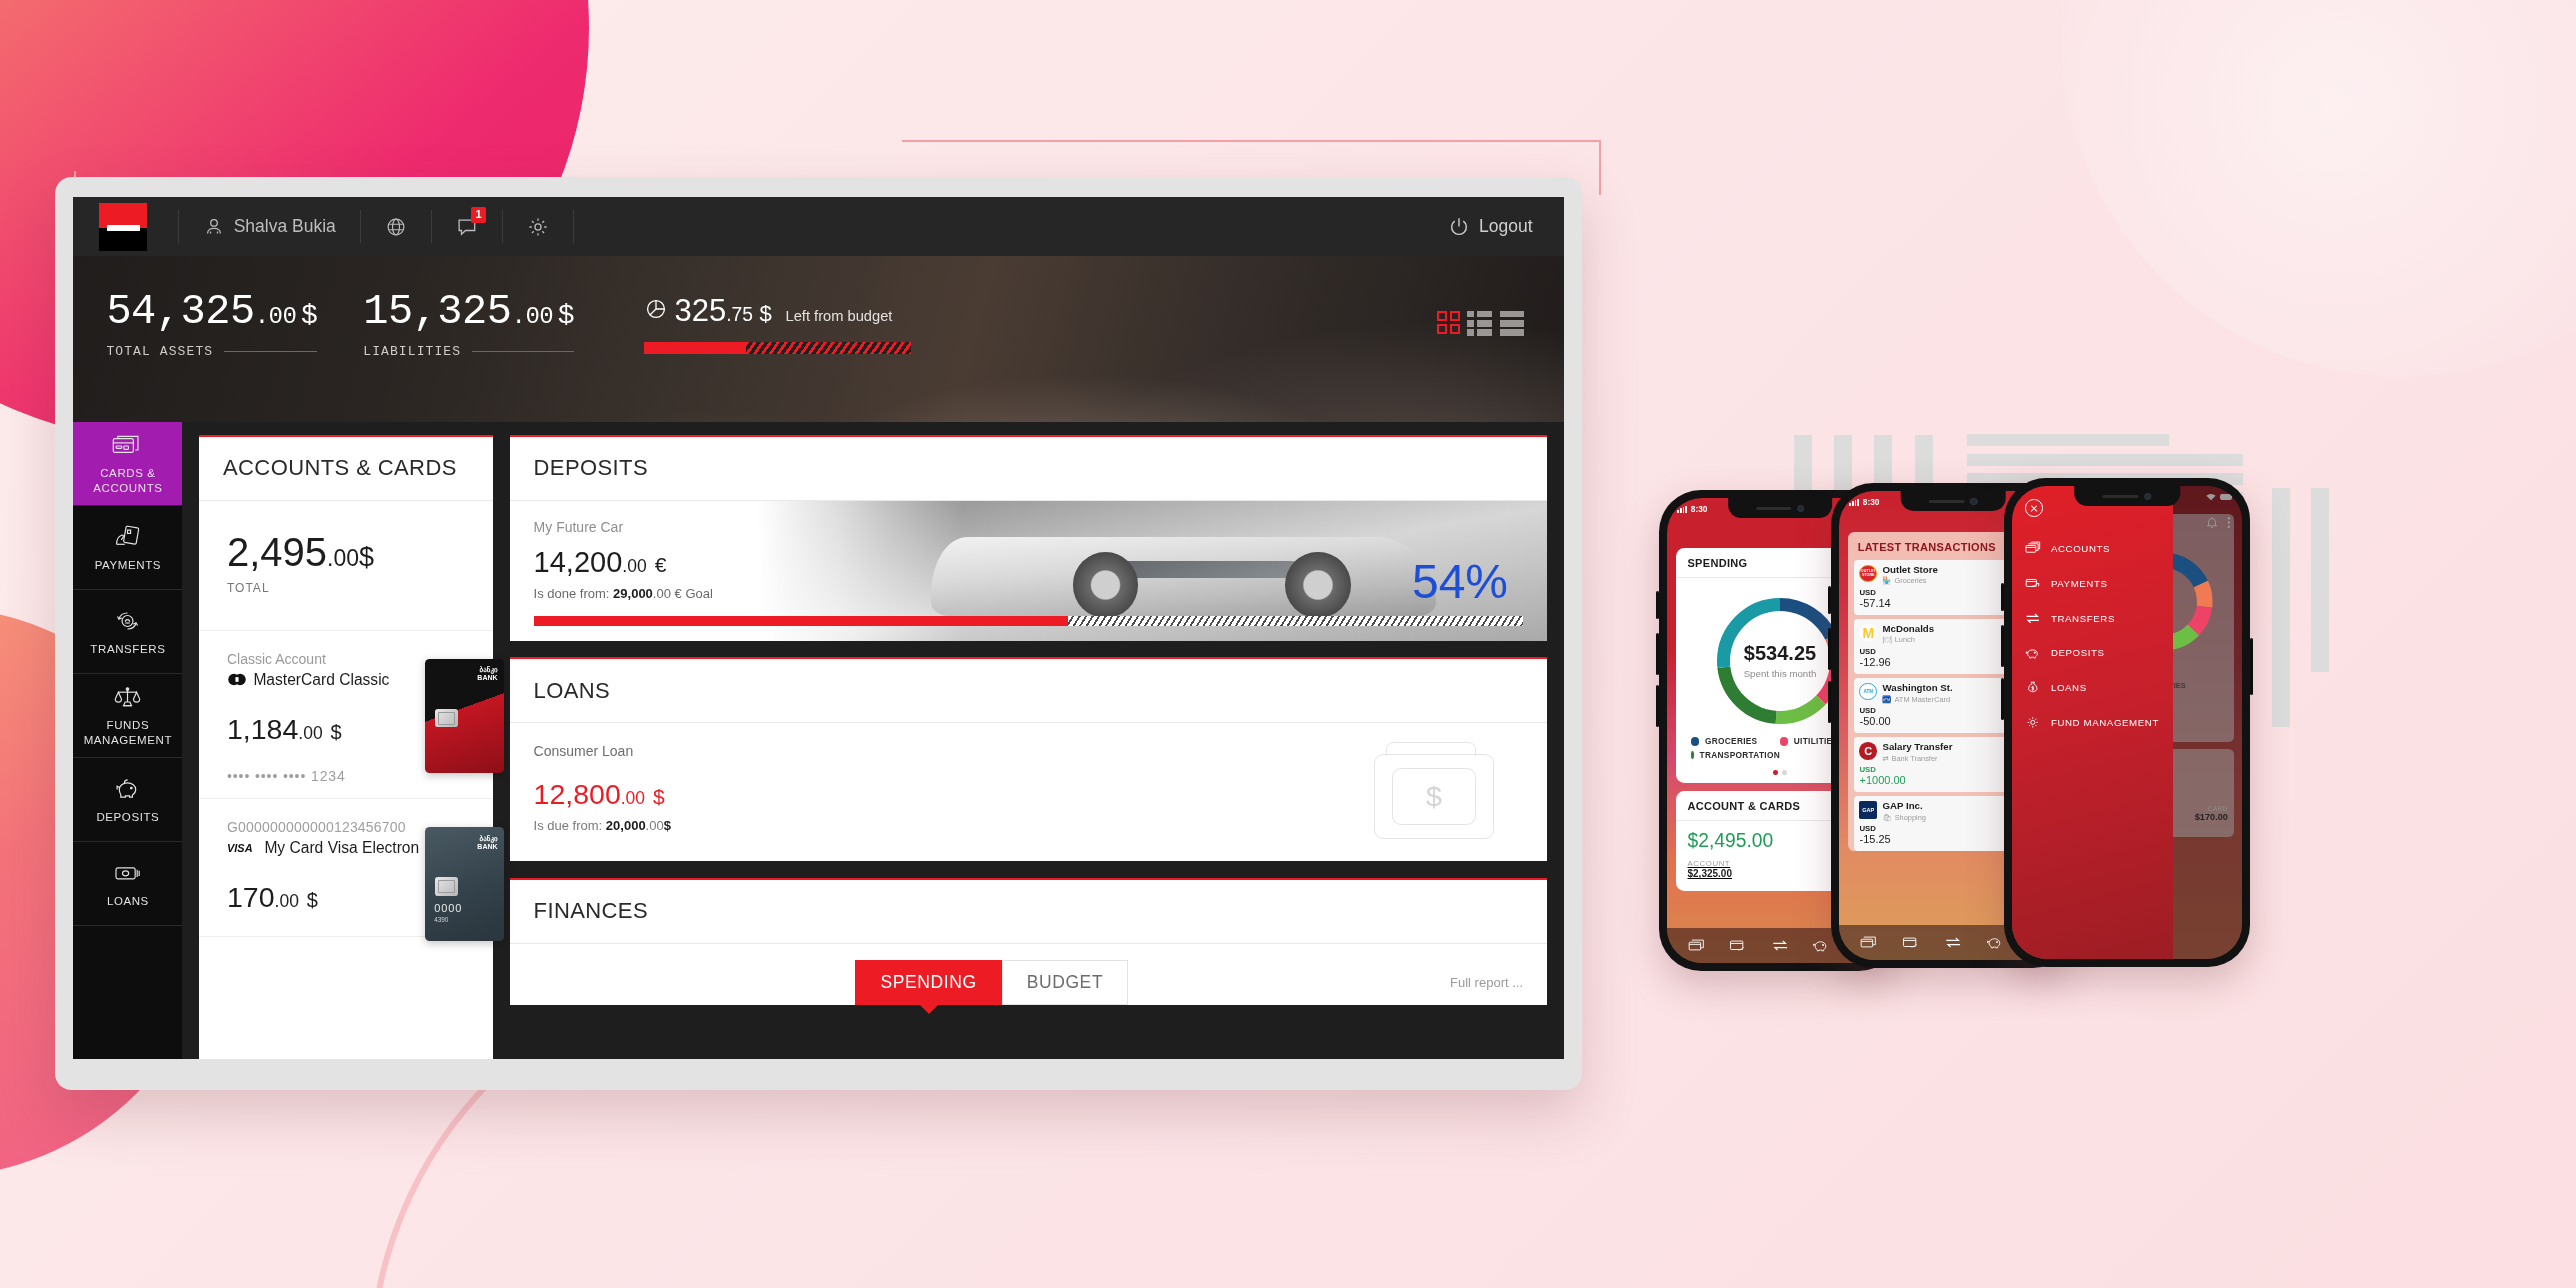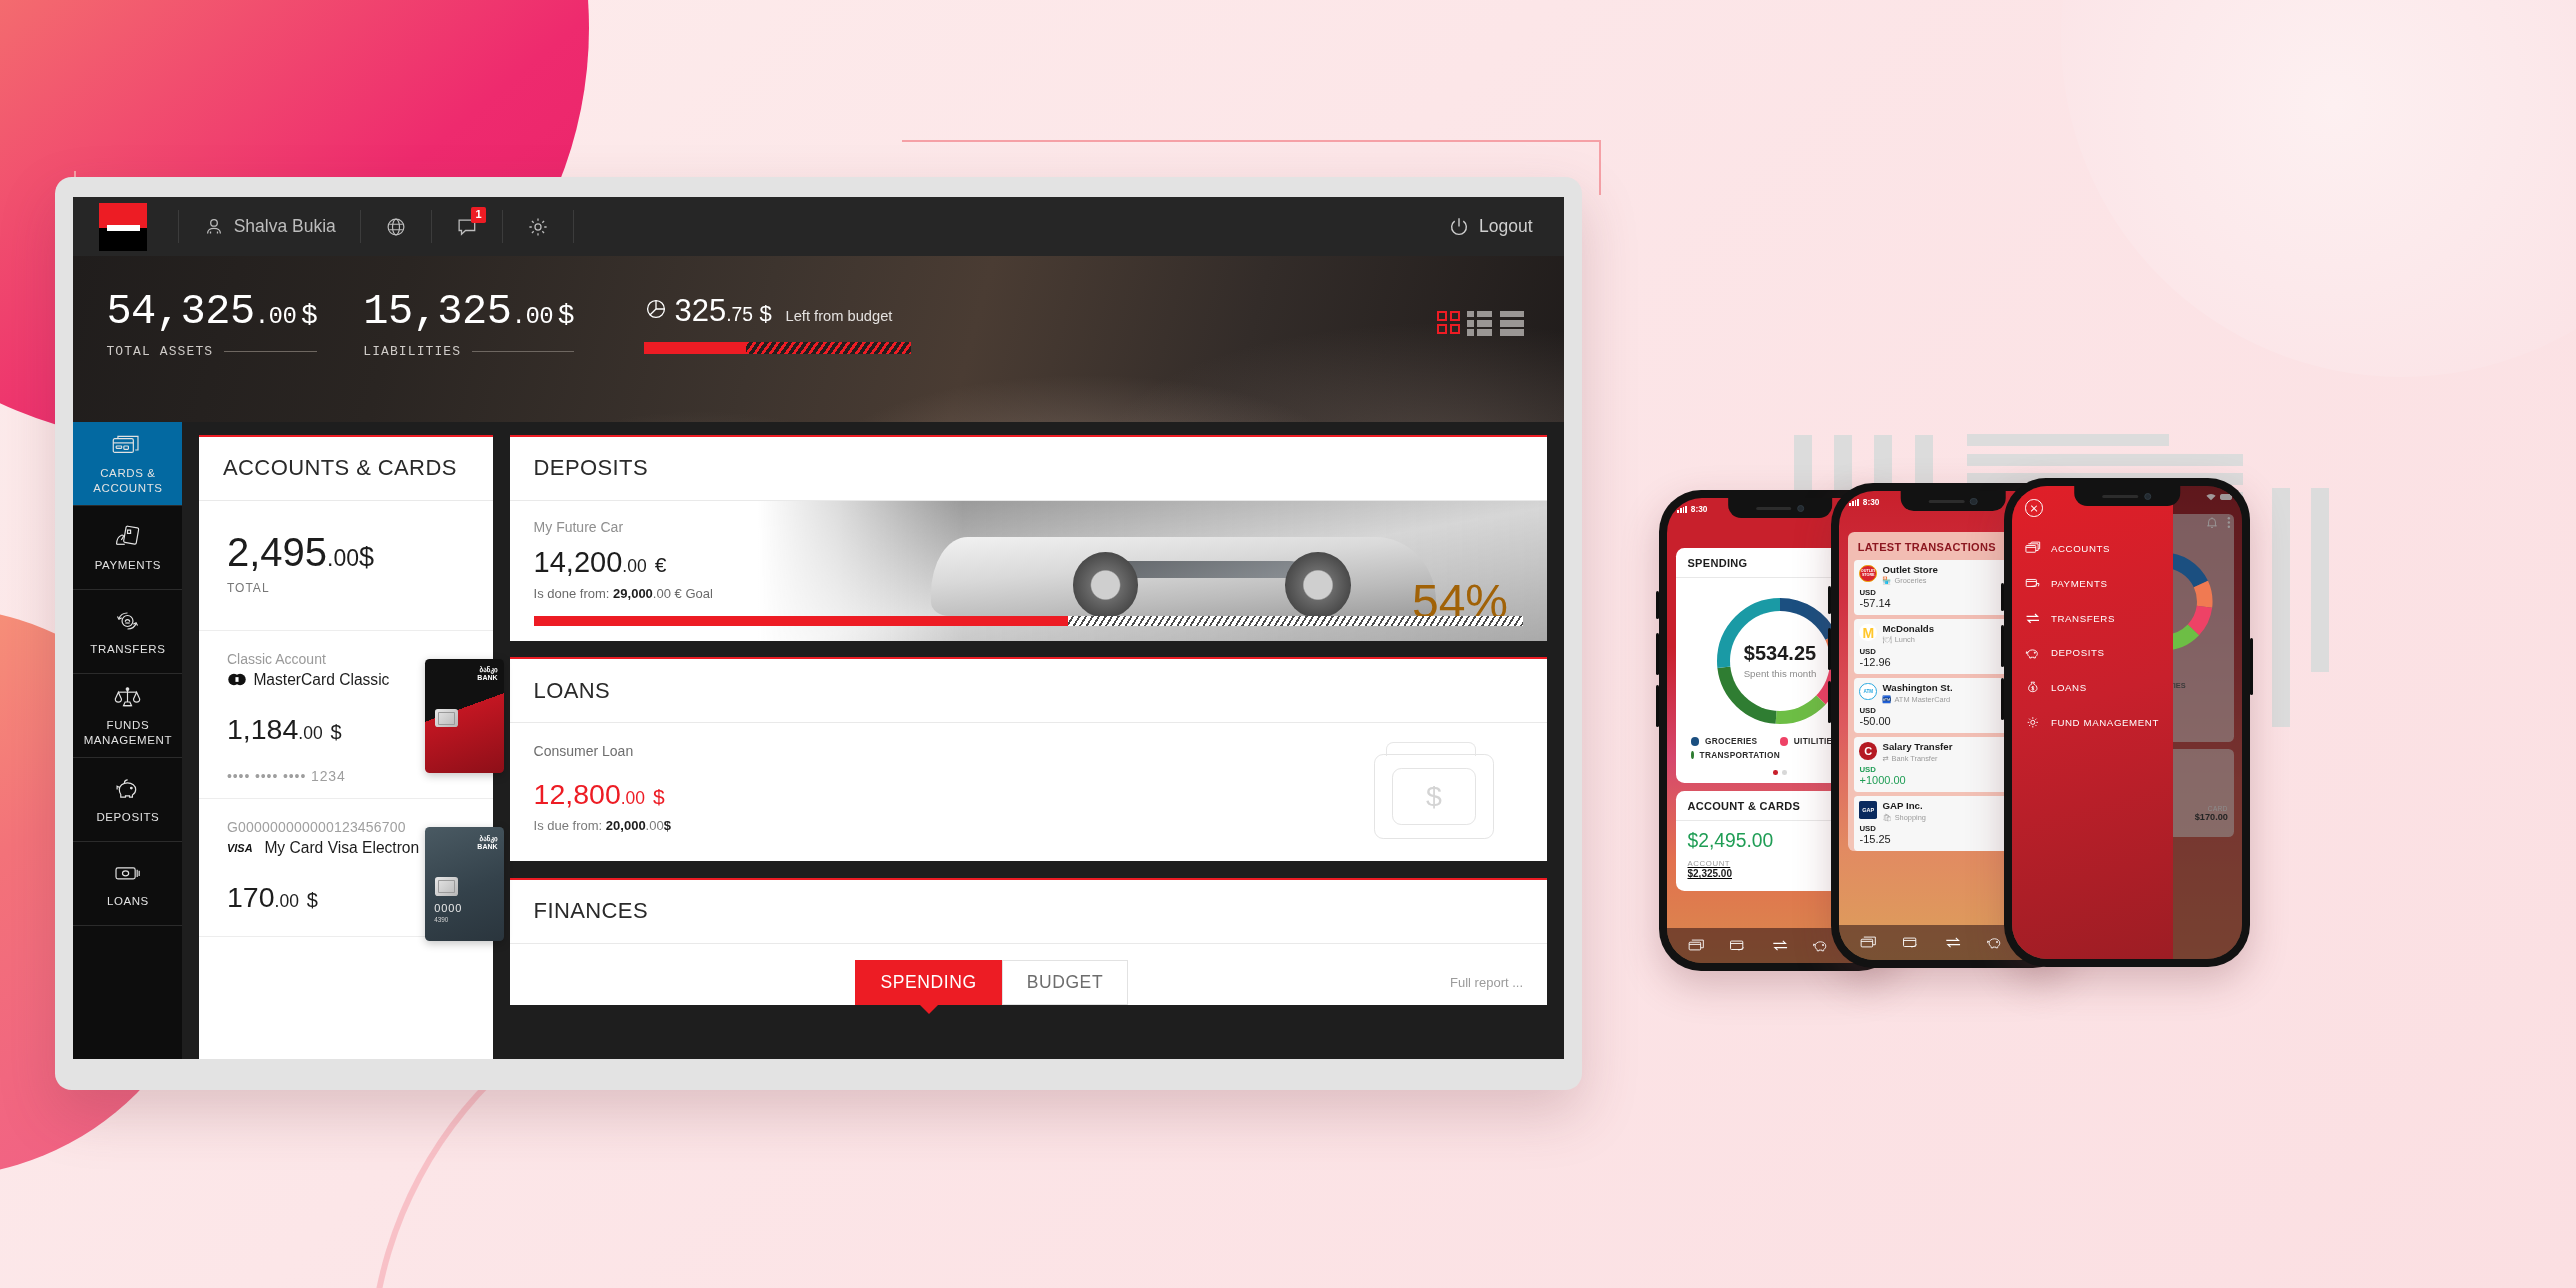--- a/index.html
+++ b/index.html
@@ -124,21 +124,21 @@
   .vt.list2 { grid-template-columns:24px; grid-template-rows:repeat(3,6.4px); gap:2.8px; }
   .vt.list2 i { background:#9a9694; display:block; }
 
   
   #body { flex:1; display:flex; min-height:0; position:relative; }
   #sidebar { width:109px; background:#0d0d0d; flex:0 0 109px; position:relative; z-index:4; }
   .nav {
     height:84px; border-bottom:0.9px solid #2b2b2b; display:flex; flex-direction:column;
     align-items:center; justify-content:center; gap:6.4px; color:#e2e2e2;
   }
-  .nav.active { background:#0369a1; }
+  .nav.active { background:#a21caf; }
   .nav-lbl { font-size:11.5px; letter-spacing:0.6px; text-align:center; line-height:1.25; }
   .nav svg { width:31px; height:28px; }
 
   #content { flex:1; display:flex; gap:16.6px; padding:13px 16.6px 0 16.6px; background:#1e1e1e; min-width:0; }
 
   .card { background:#fff; }
   .card-hd {
     padding:18.4px 24px; font-size:22px; color:#2a2a2a; letter-spacing:0.4px;
     border-bottom:0.9px solid #e9e9e9; border-top:2.8px solid #ed1c24;
   }
@@ -192,21 +192,21 @@
     border-radius:48px 79px 24px 24px / 74px 85px 18.4px 18.4px;
   }
   #dep-car-glass{
     position:absolute; left:30%; top:30%; width:44%; height:22%;
     background:linear-gradient(160deg,#5e6266,#8b9095); border-radius:28px 42px 5.5px 5.5px;
   }
   .wheel{position:absolute; bottom:-3%; width:13%; padding-bottom:13%; border-radius:50%;
     background:radial-gradient(circle,#cfcfcf 30%,#6a6a6a 33%,#4a4a4a 70%,#2c2c2c 100%);}
   #wh1{left:28%;} #wh2{left:70%;}
   #dep-pct {
-    position:absolute; right:39px; bottom:12px; font-size:48px; font-weight:300; color:#a16207; z-index:3;
+    position:absolute; right:39px; bottom:32px; font-size:48px; font-weight:300; color:#1d4ed8; z-index:3;
   }
   #dep-bar {
     position:absolute; left:24px; right:24px; bottom:14.7px; height:10px; z-index:3;
     background: repeating-linear-gradient(122deg,#4a4a4a 0 1.8px, #ffffff 1.8px 5.5px);
   }
   #dep-bar-fill { height:100%; background:#ed1c24; }
 
   #loan-body { padding:20px 24px 28px 24px; position:relative; min-height:138px; background:#fff;}
   .loan-name{font-size:14px; color:#6e6e6e;}
   .loan-amt{font-size:28.5px; color:#ed1c24; font-weight:300; margin-top:18.4px;}

